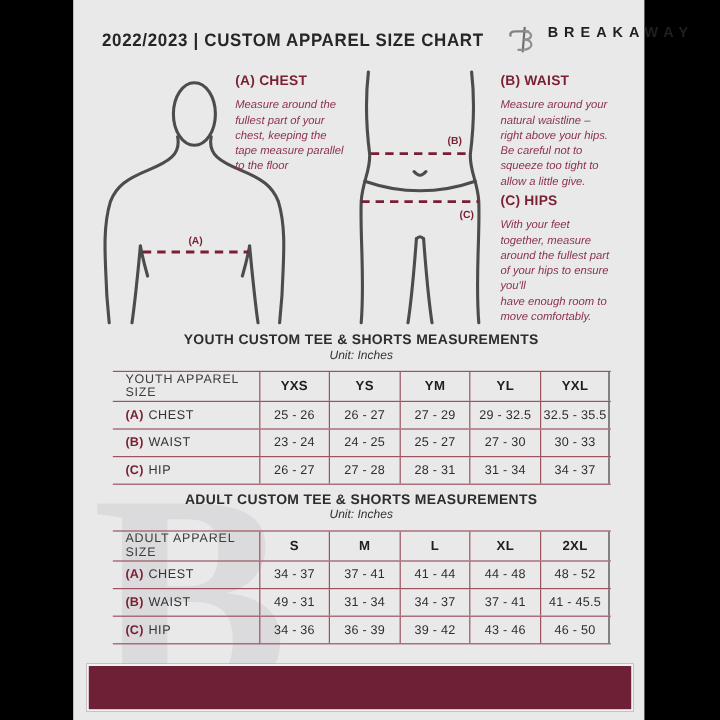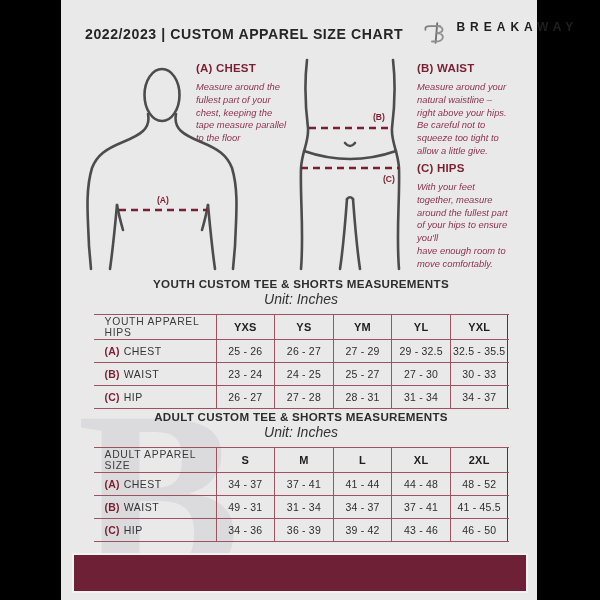--- a/index.html
+++ b/index.html
@@ -20,21 +20,21 @@
   .guide { position:absolute; }
   .guide h3 { font-size:11.5px; font-weight:700; color:#7a1f31; letter-spacing:.2px; margin-bottom:7px; }
   .guide p { font-size:9.4px; font-style:italic; color:#8c3150; line-height:1.36; white-space:pre-line; }
   .g-chest { left:135px; top:62px; width:112px; }
   .g-waist { left:356px; top:62px; width:124px; }
   .g-hips  { left:356px; top:162px; width:126px; }
 
   
   .section { position:absolute; left:0; width:480px; text-align:center; }
   .sec-title { font-size:11.6px; font-weight:700; color:#2d2d2d; letter-spacing:.3px; }
-  .sec-unit  { font-size:14px; font-style:italic; color:#333; margin-top:1px; }
+  .sec-unit  { font-size:10px; font-style:italic; color:#333; margin-top:1px; }
   .tbl { width:415px; margin:7px auto 0; }
   .tr { display:grid; grid-template-columns:122px repeat(5,58.6px); border-top:1.4px solid #9b5361; }
   .tr:last-child { border-bottom:1.4px solid #9b5361; }
   .td { height:22px; display:flex; align-items:center; justify-content:center; font-size:10.5px; color:#2e2e2e; border-left:1px solid #9b5361; letter-spacing:.2px; }
   .td:first-child { border-left:none; justify-content:flex-start; padding-left:11px; text-align:left; }
   .td:last-child { border-right:1px solid #404040; }
   .tr.head .td { height:24px; font-weight:700; font-size:11px; color:#1e1e1e; }
   .tr.head .td:first-child { font-weight:400; font-size:10.4px; color:#3c3c3c; letter-spacing:.7px; }
   .pfx { color:#7a1f31; font-weight:700; margin-right:4px; }
   .rowlbl { letter-spacing:.5px; color:#333; }
@@ -128,21 +128,21 @@
 move comfortably.</p>
   </div>
 
   <div class="wm">B</div>
 
   <div class="section y-section">
     <div class="sec-title">YOUTH CUSTOM TEE &amp; SHORTS MEASUREMENTS</div>
     <div class="sec-unit">Unit: Inches</div>
     <div class="tbl">
       <div class="tr head">
-        <div class="td">YOUTH APPAREL HIPS</div>
+        <div class="td">YOUTH APPAREL SIZE</div>
         <div class="td">YXS</div>
         <div class="td">YS</div>
         <div class="td">YM</div>
         <div class="td">YL</div>
         <div class="td">YXL</div>
       </div>
       <div class="tr">
         <div class="td">
             <span class="pfx">(A)</span>
             <span class="rowlbl">CHEST</span>

